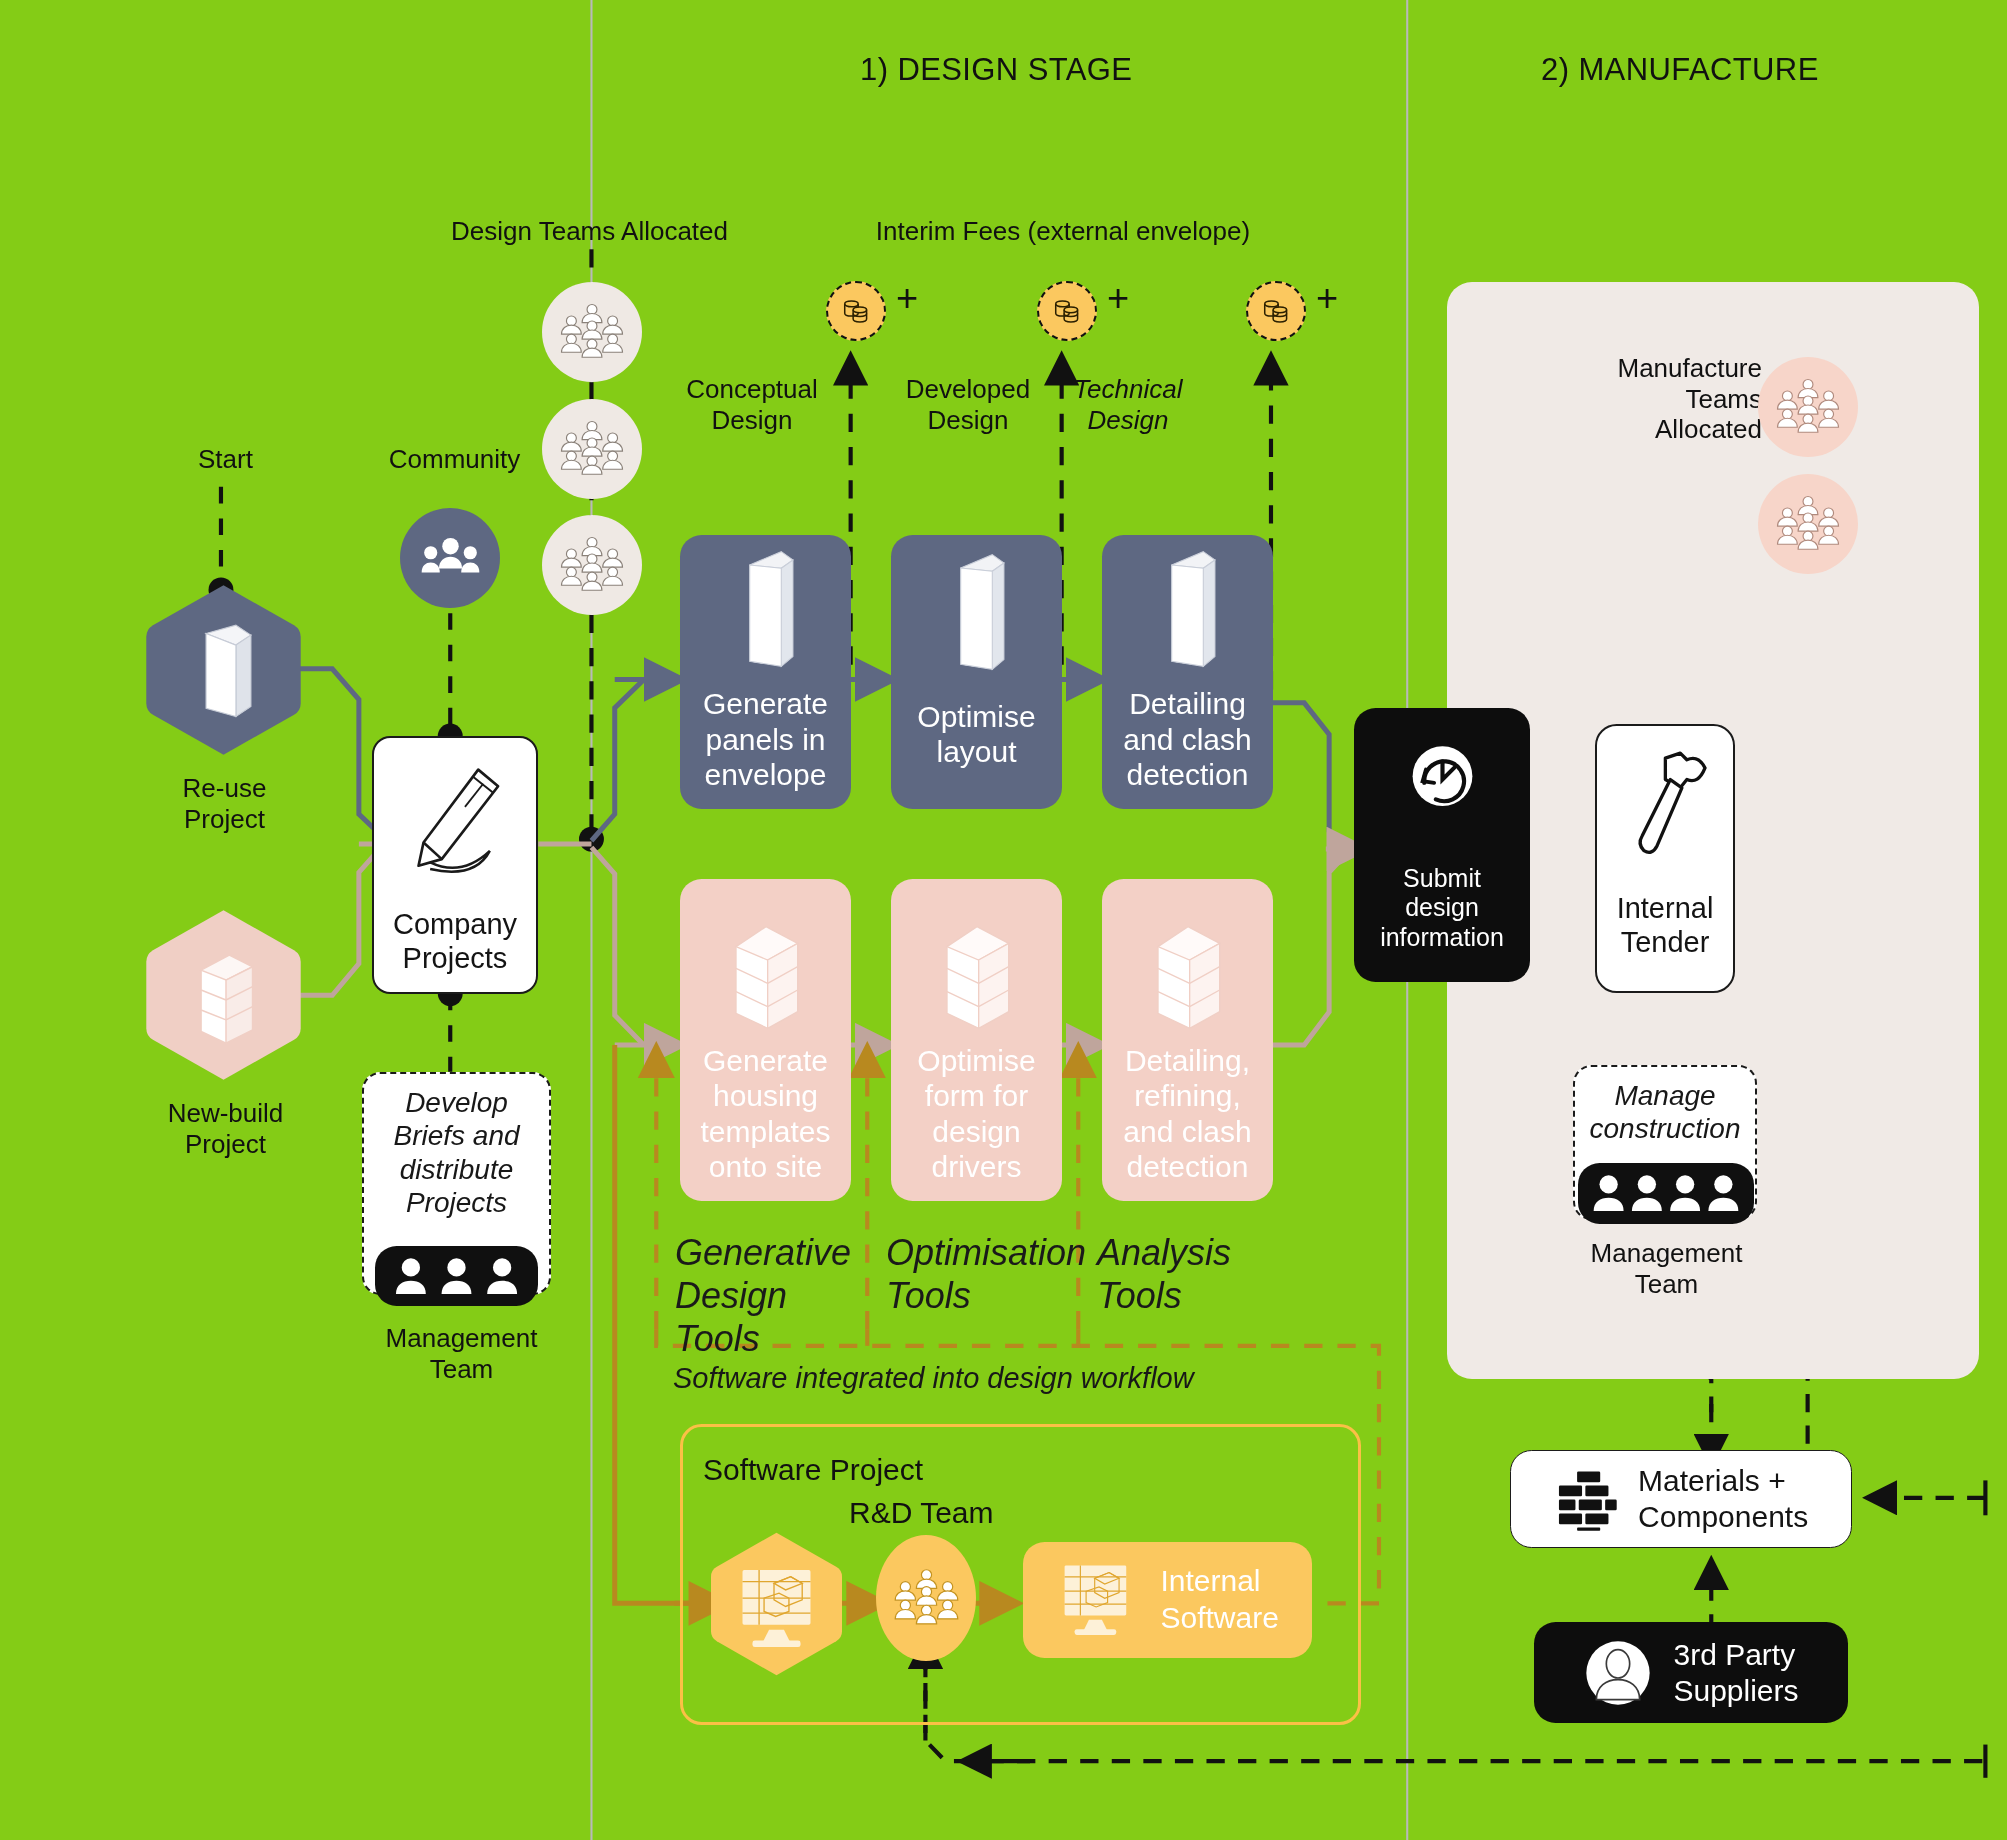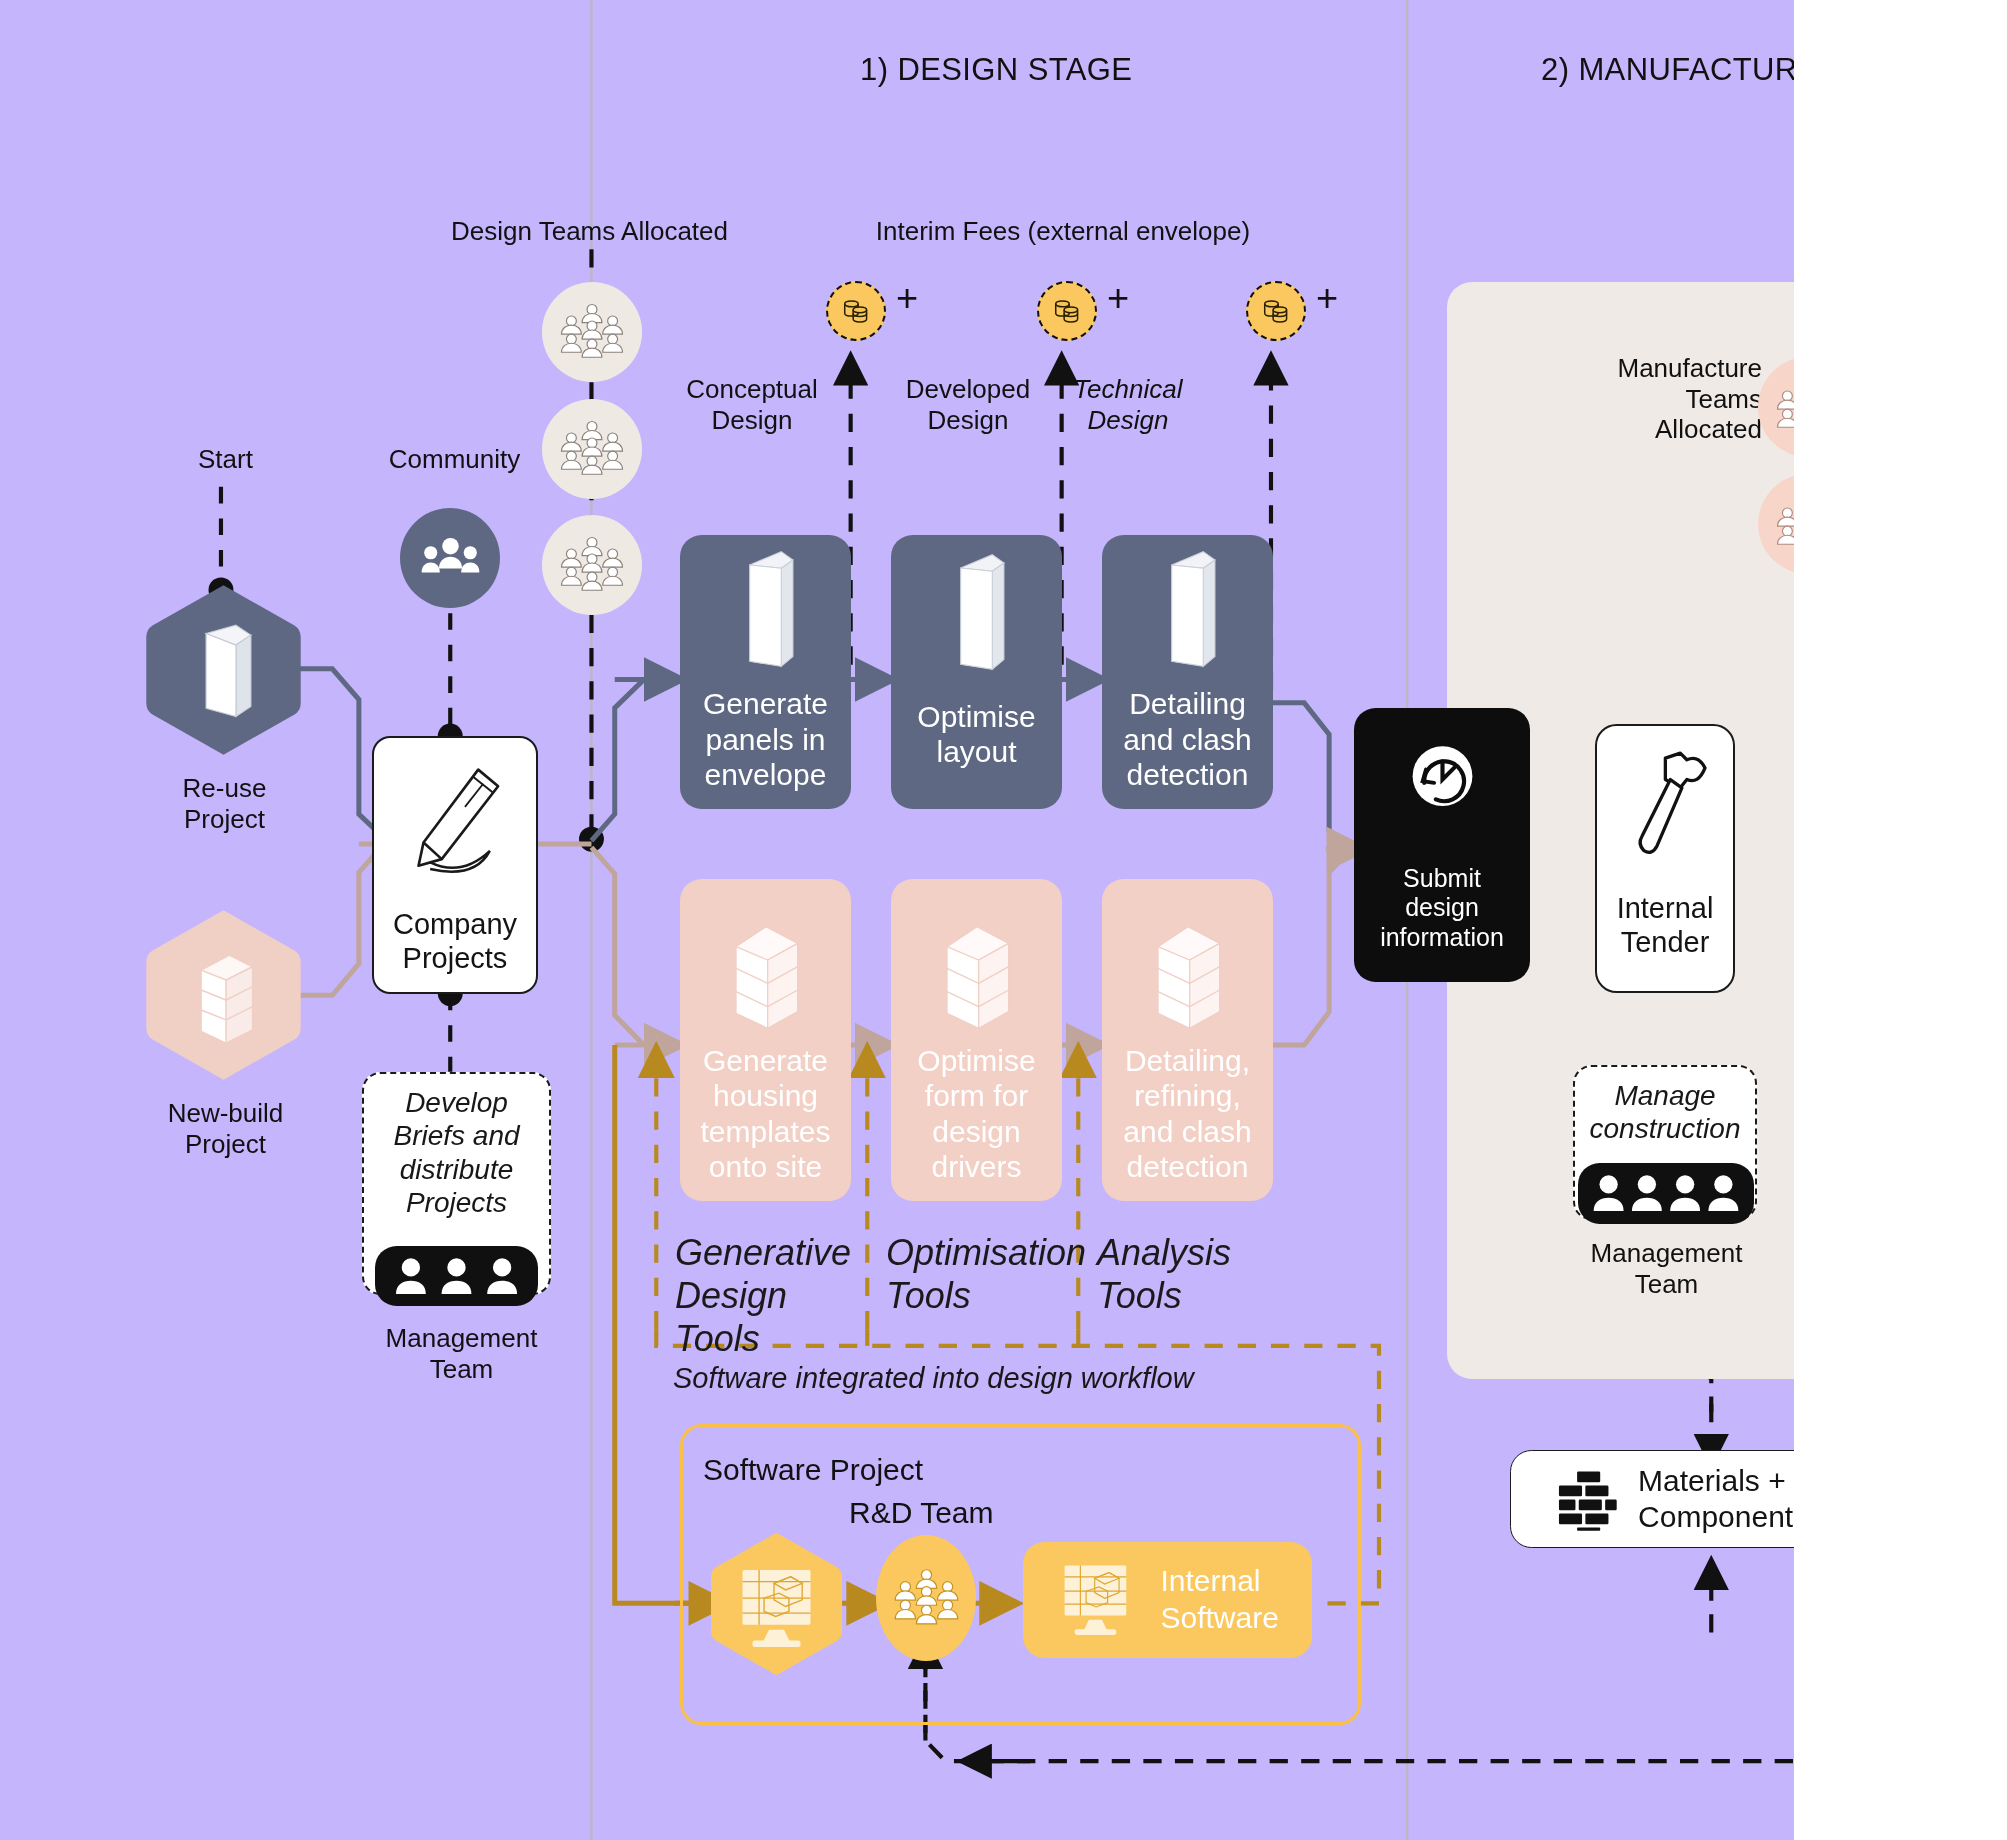--- a/index.html
+++ b/index.html
@@ -1,22 +1,22 @@
 <!DOCTYPE html>
 <html style="font-size:13.3px"><head>
 <meta charset="utf-8">
 <style>
   * { box-sizing: border-box; }
   html, body { margin:0; padding:0; background:#ffffff; }
   body { font-family:"Liberation Sans", sans-serif; }
 
   #stage {
     position:relative;
-    width:1794px; height:1841px;
-    background:#c4b5fd;
+    width:2007px; height:1841px;
+    background:#84cc16;
     overflow:hidden;
   }
   #svg-layer { position:absolute; inset:0; width:2007px; height:1841px; pointer-events:none; }
   .lbl { position:absolute; color:#141414; line-height:1.18; }
 
   
   .stage-title { font-size:31px; letter-spacing:0.4px; color:#111; white-space:nowrap; }
 
   
   .cap { font-size:26px; color:#111; text-align:center; }
@@ -639,20 +639,32 @@
           <rect x="62" y="38" width="14" height="13" rx="1.5"></rect>
           <rect x="6" y="55" width="28" height="13" rx="1.5"></rect>
           <rect x="38" y="55" width="28" height="13" rx="1.5"></rect>
           <rect x="28" y="72" width="28" height="4" rx="1"></rect>
         </g>
       </svg>
     </span>
     <span style="font-size:30px; color:#141414; text-align:left; line-height:1.2;">Materials +<br>Components</span>
   </div>
 
+  <div class="pbox black" style="left:1534px; top:1622px; width:314px; height:101px; flex-direction:row; justify-content:center; align-items:center; gap:20px; padding:0;">
+    <span>
+      <svg class="icon" width="70" height="70" viewBox="0 0 84 84">
+        <circle cx="42" cy="42" r="38" fill="#ffffff"></circle>
+        <g fill="#ffffff" stroke="#3a3a3a" stroke-width="2">
+          <ellipse cx="42" cy="31" rx="14" ry="17"></ellipse>
+          <path d="M16 74c0-16 12-24 26-24s26 8 26 24z"></path>
+        </g>
+      </svg>
+    </span>
+    <span style="font-size:30px; color:#fff; text-align:left; line-height:1.2;">3rd Party<br>Suppliers</span>
+  </div>
 
   <div id="sw-frame" style="left:680px; top:1424px; width:681px; height:301px;"></div>
 
   <div class="lbl" style="left:703px; top:1452px; font-size:30px; color:#111;">Software  Project</div>
   <div class="lbl" style="left:849px; top:1495px; font-size:30px; color:#111;">R&amp;D Team</div>
 
   <div class="hex" style="left:711px; top:1530px; width:131px; height:148px;">
     <svg class="icon" width="131" height="148" viewBox="0 0 158 178">
       <path d="M79 3 L151 44 Q158 48 158 56 L158 122 Q158 130 151 134 L79 175 L7 134 Q0 130 0 122 L0 56 Q0 48 7 44 Z" fill="#fbc85f"></path>
       <g>

